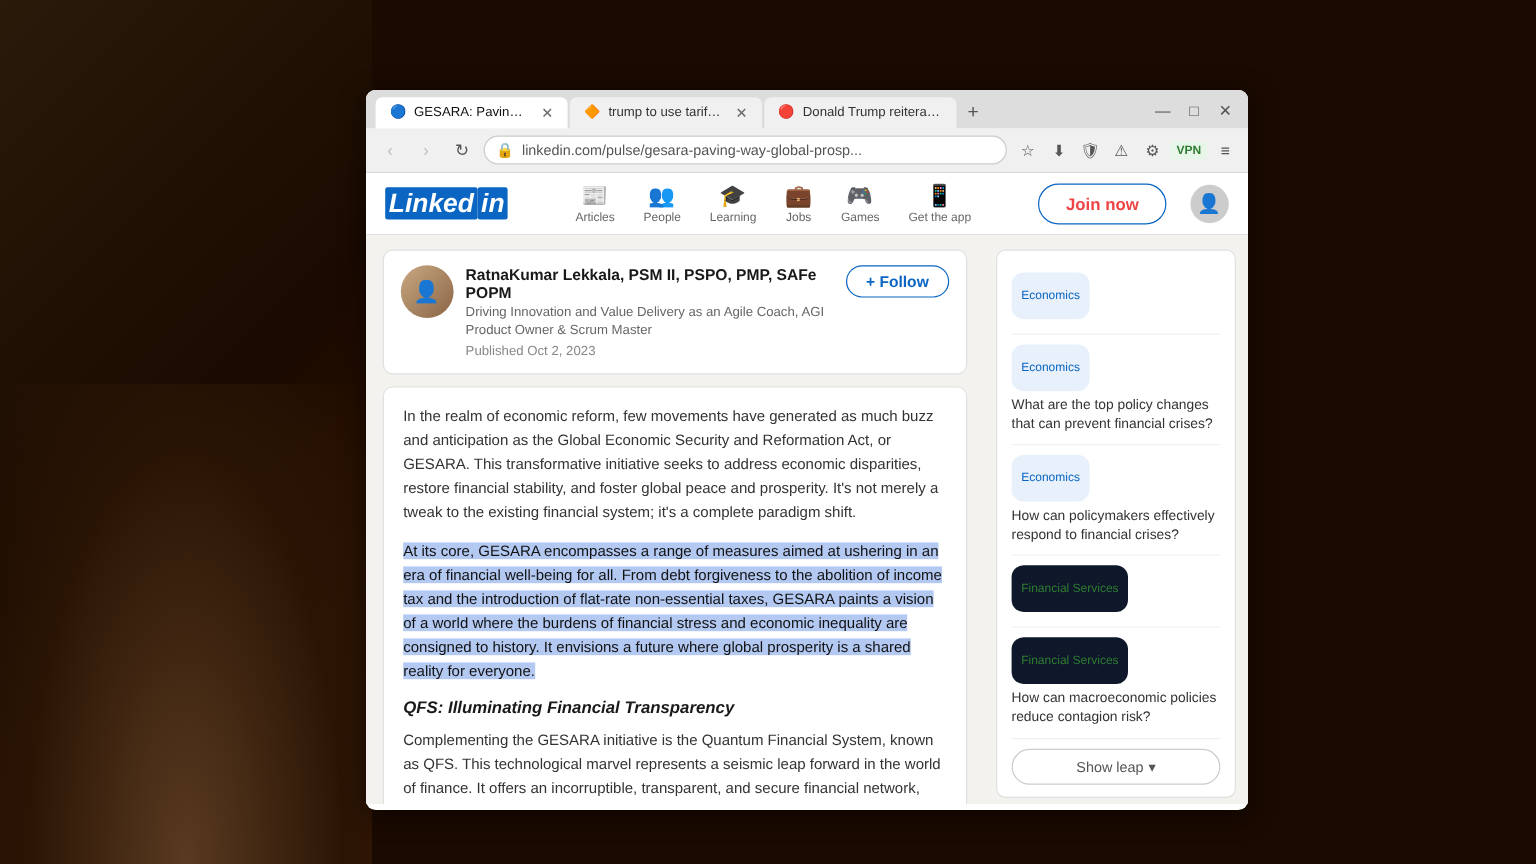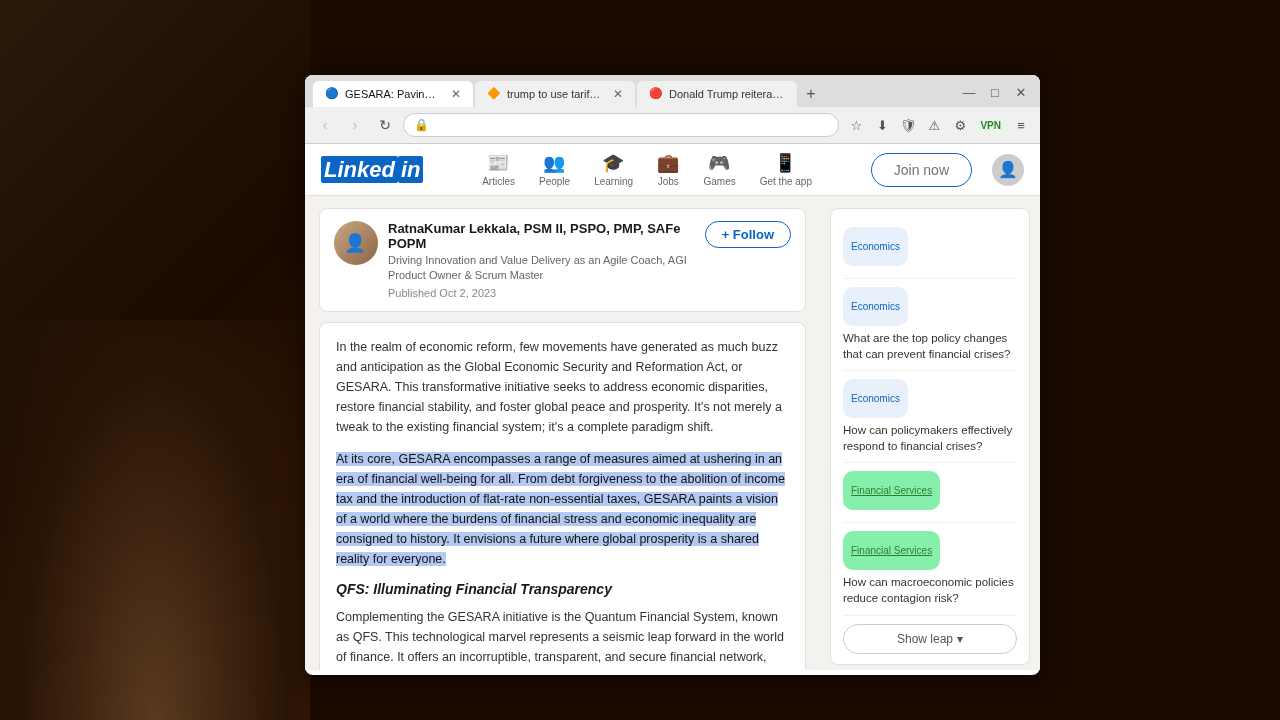--- a/index.html
+++ b/index.html
@@ -188,25 +188,25 @@
       cursor: pointer;
       border-radius: 4px;
       font-size: 10px;
       color: #666;
       gap: 2px;
     }
     .li-nav-icon { font-size: 18px; }
     .join-now-btn {
       background: transparent;
       border: 1.5px solid #0a66c2;
-      color: #737373;
+      color: #ef4444;
       padding: 8px 22px;
       border-radius: 20px;
       font-size: 14px;
-      font-weight: 400;
+      font-weight: 700;
       cursor: pointer;
       white-space: nowrap;
     }
     .li-avatar-placeholder {
       width: 32px; height: 32px;
       border-radius: 50%;
       background: #ccc;
       display: flex; align-items: center; justify-content: center;
       font-size: 16px;
       color: #888;
@@ -335,23 +335,22 @@
       display: inline-block;
       background: #e8f0fb;
       color: #0a66c2;
       font-size: 10px;
       padding: 14px 8px;
       border-radius: 10px;
       margin-bottom: 4px;
       font-weight: 500;
     }
     .sidebar-tag.fin {
-      background: #86efac;
+      background: #0f172a;
       color: #2e7d32;
-      text-decoration: underline;
     }
 
     .sidebar-question {
       font-size: 11.5px;
       color: #333;
       line-height: 1.4;
     }
 
     .show-more-btn {
       display: flex;
@@ -402,20 +401,21 @@
         <div class="toolbar-icon">✕</div>
       </div>
     </div>
 
     <div class="browser-toolbar">
       <div class="nav-btn disabled">‹</div>
       <div class="nav-btn disabled">›</div>
       <div class="nav-btn">↻</div>
       <div class="address-bar">
         <span class="address-icon">🔒</span>
+        <span class="address-text">linkedin.com/pulse/gesara-paving-way-global-prosp...</span>
       </div>
       <div class="toolbar-icons">
         <div class="toolbar-icon">☆</div>
         <div class="toolbar-icon">⬇</div>
         <div class="toolbar-icon">🛡</div>
         <div class="toolbar-icon">⚠</div>
         <div class="toolbar-icon">⚙</div>
         <div class="vpn-badge">VPN</div>
         <div class="toolbar-icon">≡</div>
       </div>

